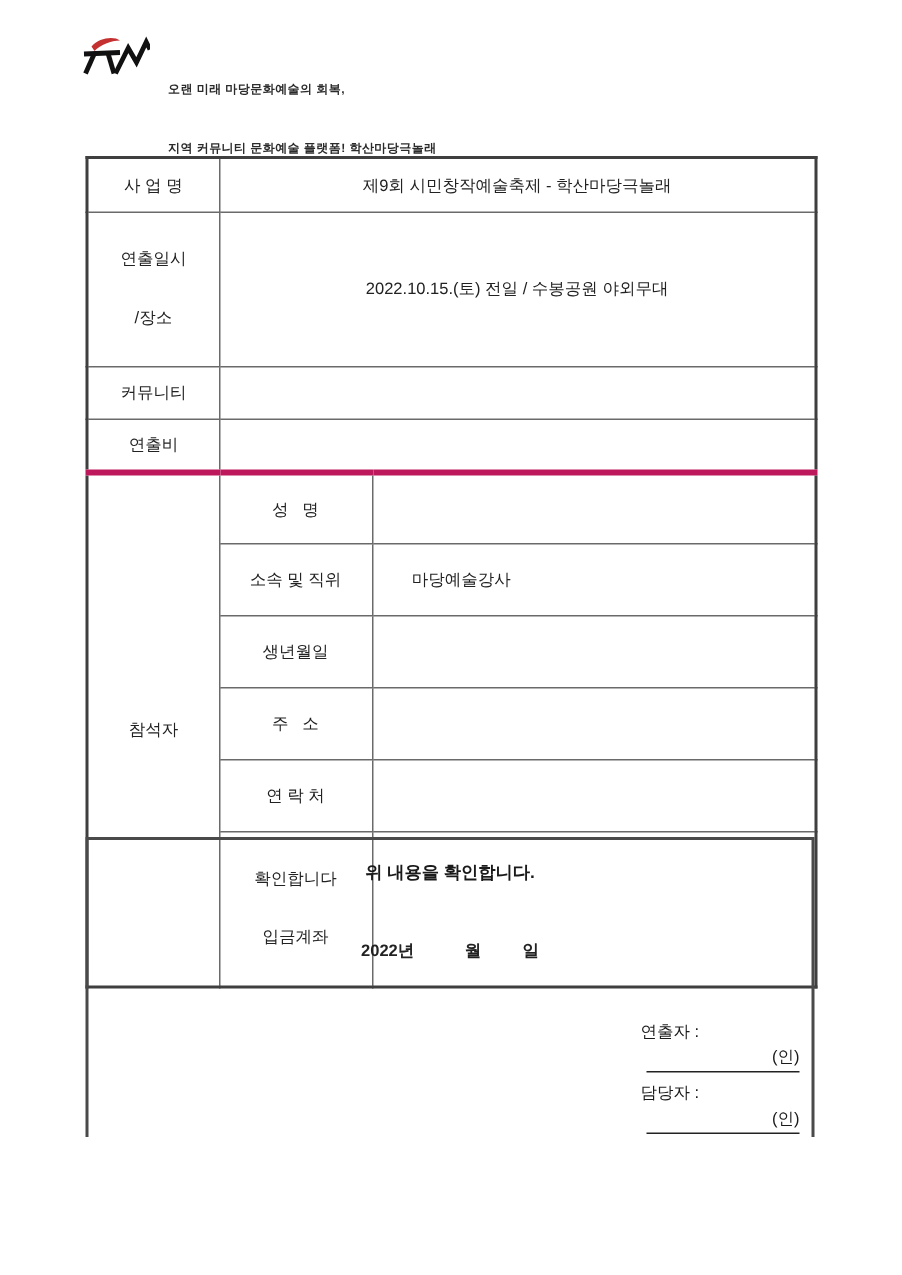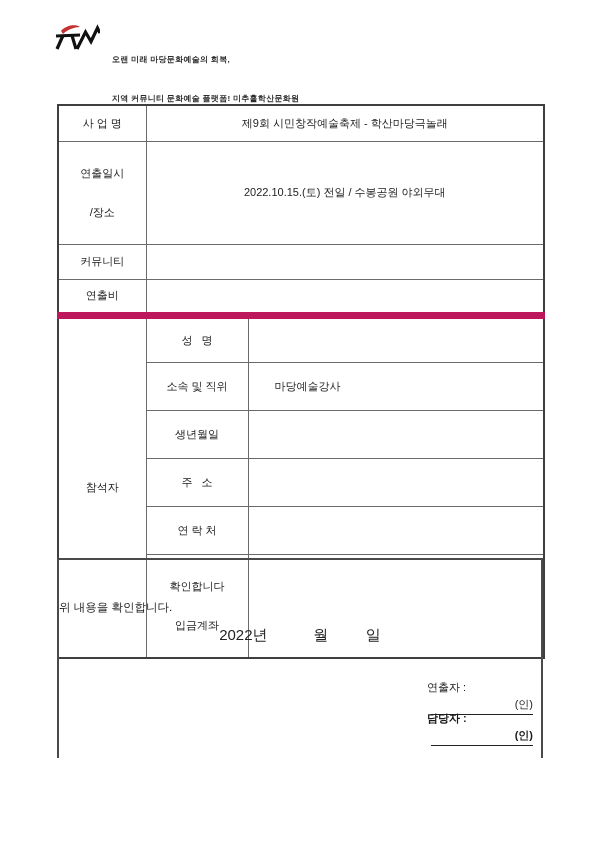--- a/index.html
+++ b/index.html
@@ -19,54 +19,54 @@
   .doc-title { position:absolute; top:86px; left:0; width:100%; text-align:center;
     font-size:21px; font-weight:bold; letter-spacing:5px; color:#111; white-space:pre; }
   
   table.form { position:absolute; left:57px; top:104px; width:486px;
     border-collapse:collapse; table-layout:fixed; }
   table.form td { border:1px solid #6a6a6a; font-size:11px; color:#222;
     text-align:center; vertical-align:middle; white-space:pre; }
   table.form { border:2px solid #3f3f3f; }
   td.lblcol { width:88px; border-right:2px solid #3f3f3f; }
   td.sublbl { width:102px; }
-  tr.attendee-first td { border-top:7px solid #be185d; }
+  tr.attendee-first td { border-top:4px solid #be185d; }
   td.valcell.left { text-align:left; padding-left:26px; }
   .two-line span { display:block; line-height:15px; }
   
   .bottom-box { position:absolute; left:57px; top:558px; width:486px; height:205px;
     border:2px solid #4a4a4a; }
-  .confirm-line { position:absolute; top:40px; left:0; width:100%; text-align:left;
-    font-size:11.5px; font-weight:normal; color:#1a1a1a; white-space:pre; }
+  .confirm-line { position:absolute; top:14px; left:0; width:100%; text-align:center;
+    font-size:11.5px; font-weight:bold; color:#1a1a1a; white-space:pre; }
   .date-line { position:absolute; top:66px; left:0; width:100%; text-align:center;
-    font-size:15px; color:#222; white-space:pre; }
+    font-size:11px; color:#222; white-space:pre;font-weight:bold; }
   .sig-row { position:absolute; right:8px; font-size:11px; color:#1a1a1a; white-space:pre; }
   .sig-row.first { top:108px; }
-  .sig-row.second { top:139px;font-weight:bold; }
+  .sig-row.second { top:149px; }
   .sig-label { display:inline-block; vertical-align:bottom; padding-bottom:2px; }
   .sig-line { display:inline-block; width:102px; border-bottom:1px solid #222;
     text-align:right; padding-bottom:2px; margin-left:4px; }
 </style>
 </head>
 <body>
 
 <div class="page">
 
   <div class="logo-wrap">
     <svg class="logo-mark" viewBox="0 0 46 32">
       <path d="M7 9 C12 3 22 2 26 5 C20 5 13 8 9 12 Z" fill="#c53030"></path>
       <path d="M2 14 L26 13" stroke="#111" stroke-width="3.2" fill="none"></path>
       <path d="M9 13.5 L3 27" stroke="#111" stroke-width="3.2" fill="none"></path>
       <path d="M18 13.5 L22 27" stroke="#111" stroke-width="3.2" fill="none"></path>
       <path d="M23 27 L31.5 10 L37 19.5 L43.5 6 L46 11" stroke="#111" stroke-width="3.2" fill="none" stroke-linejoin="miter"></path>
     </svg>
   </div>
   <div class="slogan">
     <div>오랜 미래 마당문화예술의 회복,</div>
-    <div>지역 커뮤니티 문화예술 플랫폼! 미추홀학산문화원</div>
+    <div>지역 커뮤니티 문화예술 플랫폼! 학산마당극놀래</div>
   </div>
 
 
   <table class="form">
     <colgroup>
         <col style="width:88px">
         <col style="width:102px">
         <col style="width:296px">
       </colgroup>
     <tbody>

